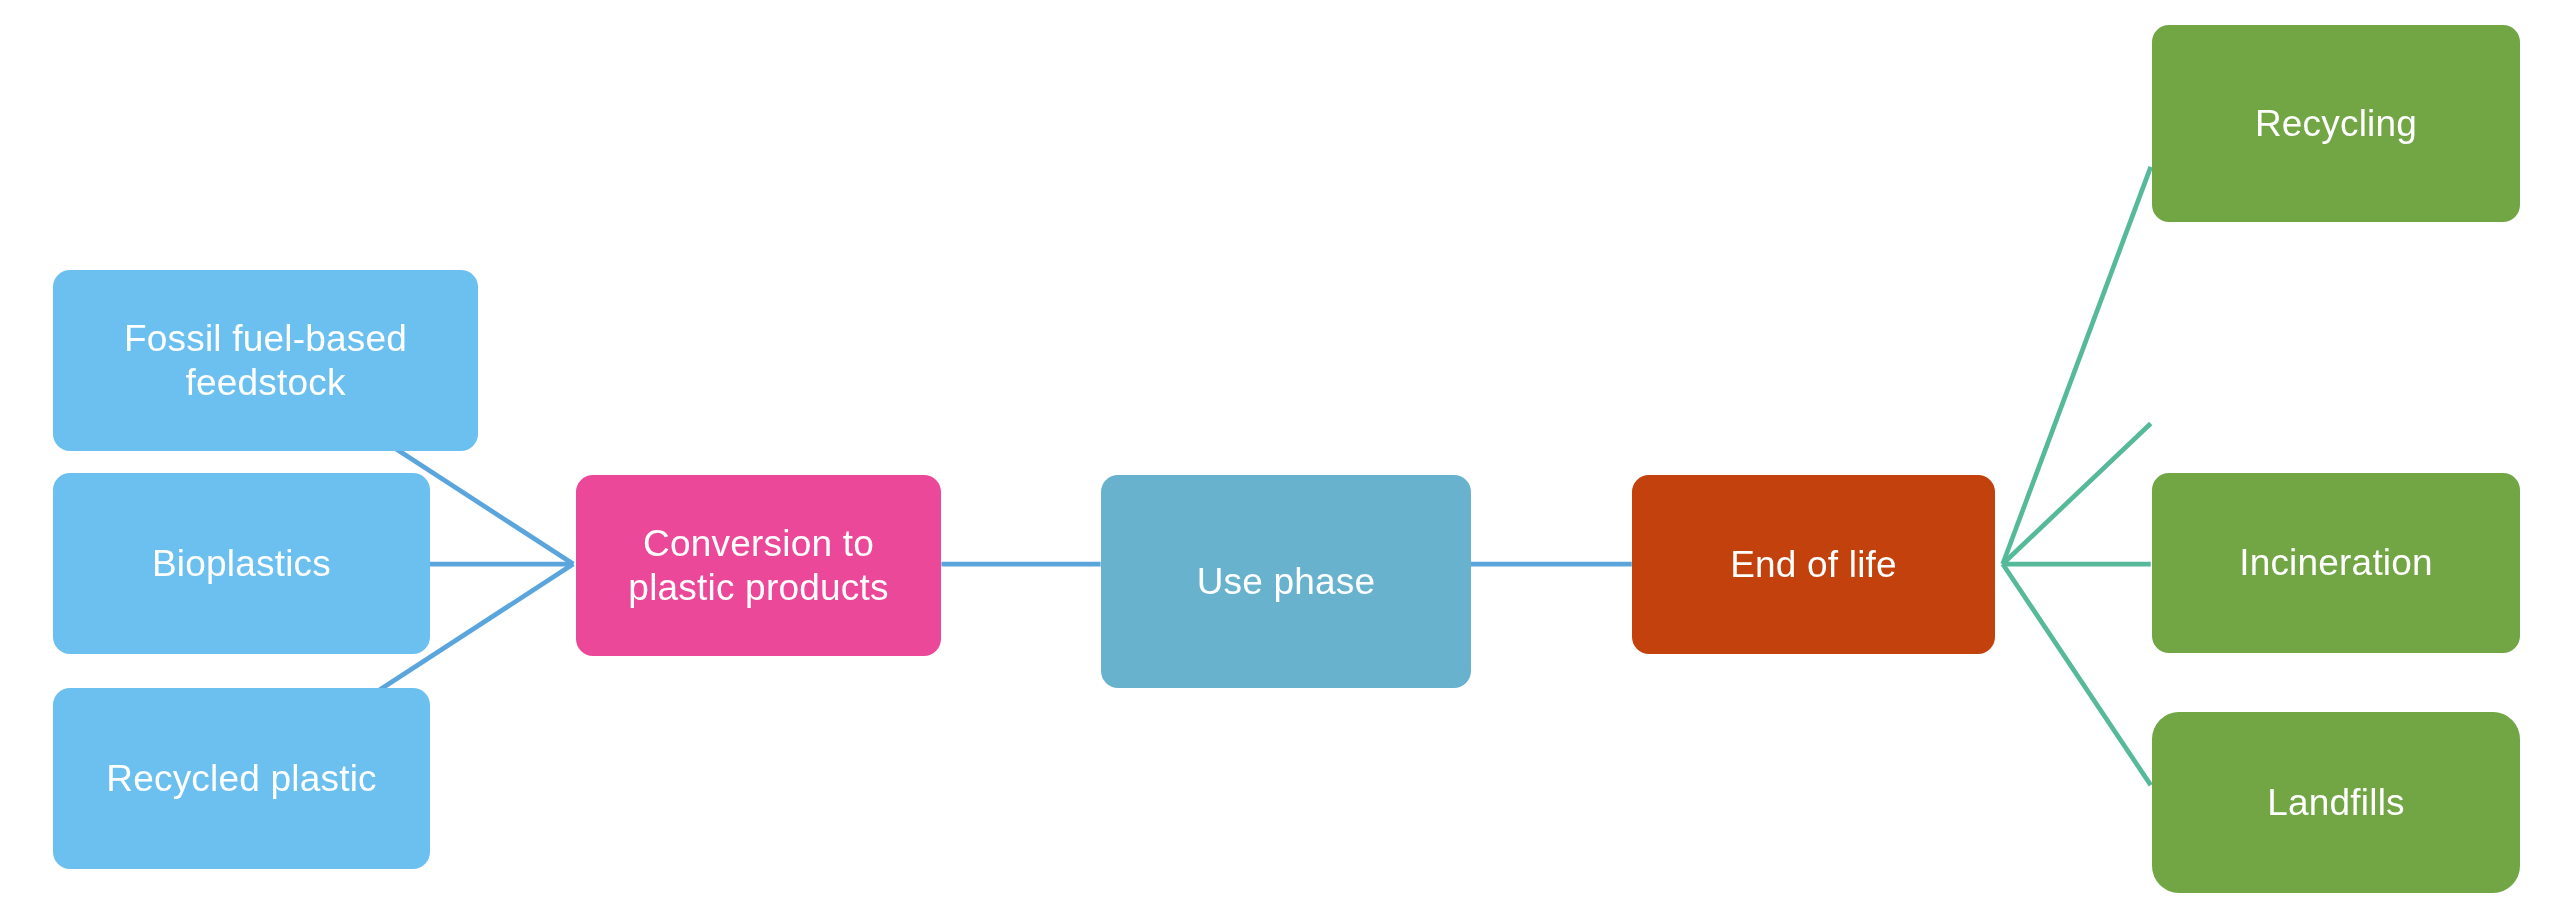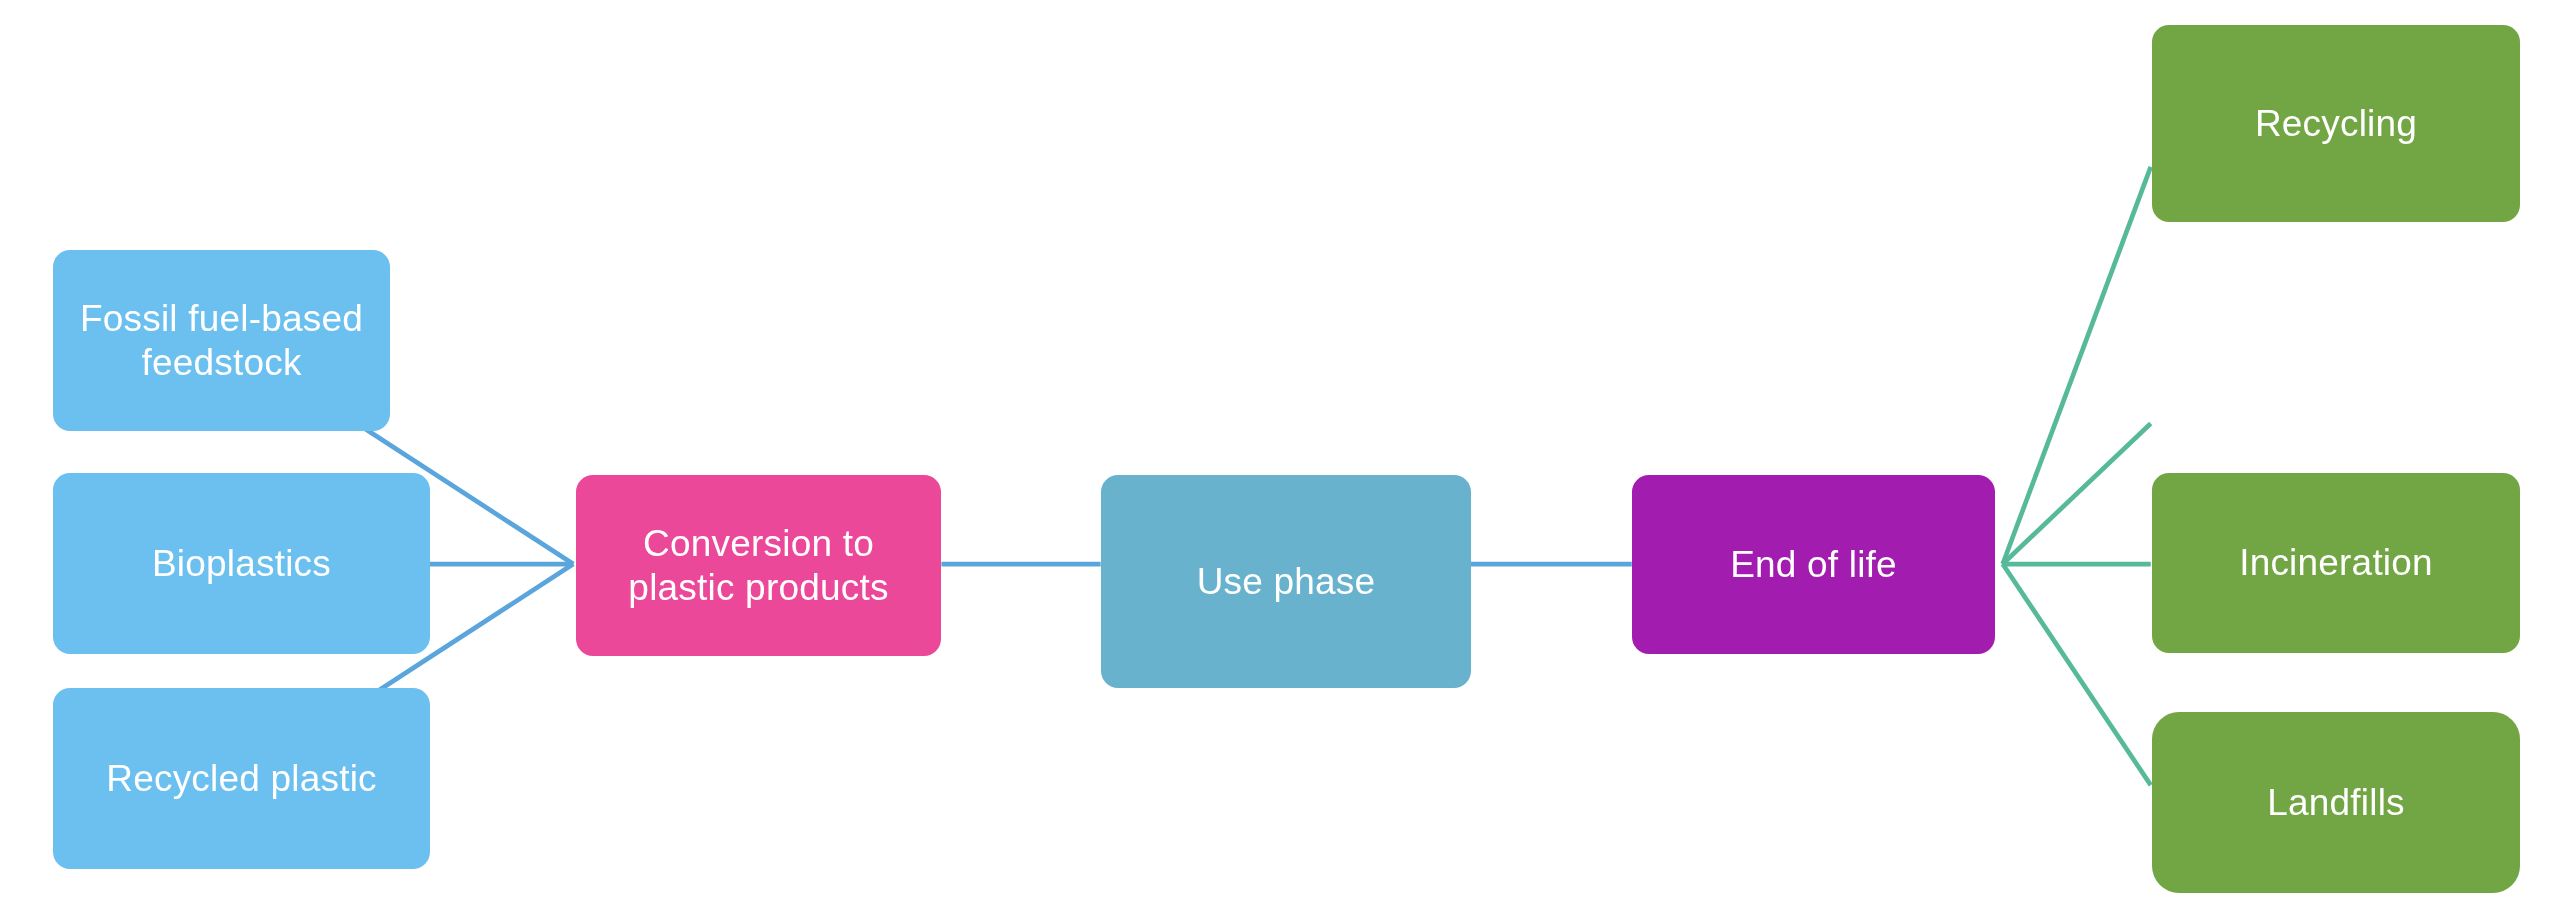--- a/index.html
+++ b/index.html
@@ -42,21 +42,21 @@
     padding: 20px 13px;
     z-index: 2;
   }
   .node-label {
     display: block;
     white-space: pre-line;
   }
   .feedstock-blue { background: #6CC0F0; }
   .process-blue   { background: #ec4899; }
   .use-teal       { background: #68B2CE; }
-  .eol-green      { background: #a21caf; }
+  .eol-green      { background: #c2410c; }
   .fate-green     { background: #72A544; }
 </style>
 </head>
 <body>
 
 <div id="canvas">
 
   <svg id="wires" viewBox="0 0 2750 984" width="2576" height="922" xmlns="http://www.w3.org/2000/svg">
 
     <path d="M 258 372 L 612 602" fill="none" stroke="#5BA5DD" stroke-width="5"></path>
@@ -65,21 +65,21 @@
 
     <path d="M 1005 602 L 1175 602" fill="none" stroke="#5BA5DD" stroke-width="5"></path>
     <path d="M 1570 602 L 1742 602" fill="none" stroke="#5BA5DD" stroke-width="5"></path>
 
     <path d="M 2138 602 L 2296 178" fill="none" stroke="#55B99A" stroke-width="5"></path>
     <path d="M 2138 602 L 2296 452" fill="none" stroke="#55B99A" stroke-width="5"></path>
     <path d="M 2138 602 L 2296 602" fill="none" stroke="#55B99A" stroke-width="5"></path>
     <path d="M 2138 602 L 2296 838" fill="none" stroke="#55B99A" stroke-width="5"></path>
   </svg>
 
-  <div class="node feedstock-blue" style="left:53px; top:250px; width:337px; height:181px;">
+  <div class="node feedstock-blue" style="left:53px; top:270px; width:425px; height:181px;">
     <span class="node-label">Fossil fuel-based
 feedstock</span>
   </div>
 
   <div class="node feedstock-blue" style="left:53px; top:473px; width:377px; height:181px;">
     <span class="node-label">Bioplastics</span>
   </div>
 
   <div class="node feedstock-blue" style="left:53px; top:688px; width:377px; height:181px;">
     <span class="node-label">Recycled plastic</span>

